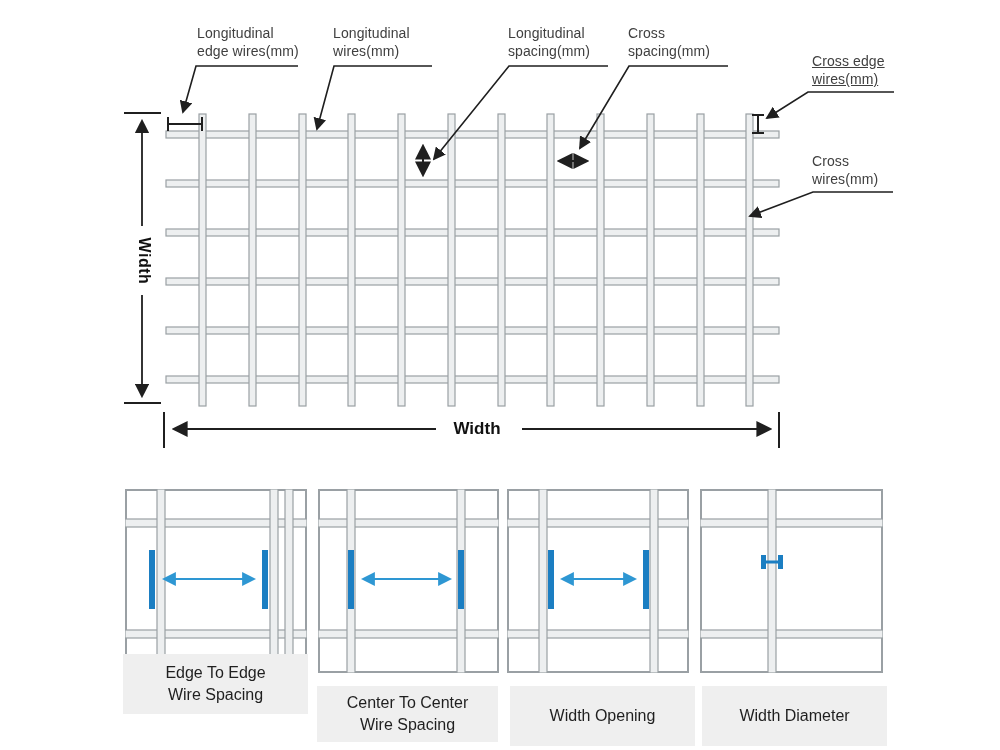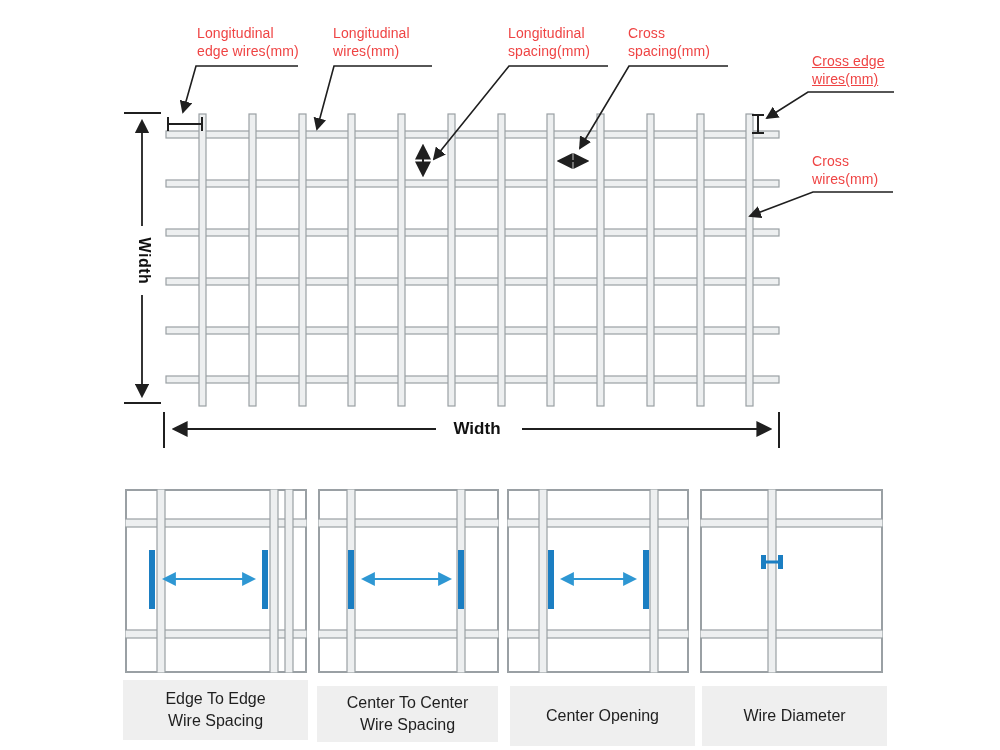--- a/index.html
+++ b/index.html
@@ -4,21 +4,21 @@
 <style>
   html,body{margin:0;padding:0;background:#ffffff;}
   .stage{
     position:relative;width:1000px;height:750px;background:#ffffff;overflow:hidden;
     font-family:"Liberation Sans",sans-serif;
   }
   .stage svg{display:block;}
   #main-svg{position:absolute;left:0;top:0;}
   .callout{
     position:absolute;font-size:14px;line-height:1.32;font-weight:500;
-    color:#ef4444;white-space:pre-line;letter-spacing:0.1px;
+    color:#404040;white-space:pre-line;letter-spacing:0.1px;
   }
   .dim-label{
     position:absolute;font-weight:bold;color:#111;text-align:center;
   }
   #width-label{left:92px;top:250px;width:100px;height:22px;font-size:16px;
     transform:rotate(90deg);letter-spacing:0.5px;}
   #length-label{left:417px;top:419px;width:120px;height:24px;font-size:17px;}
   .panel{
     position:absolute;background:#ffffff;box-sizing:border-box;
   }
@@ -153,19 +153,19 @@
         <rect x="1" y="1" width="181" height="182" fill="#ffffff" stroke="#9aa0a4" stroke-width="2"></rect>
         <rect x="0" y="30" width="183" height="8" fill="#edeff0" stroke="#9aa0a4" stroke-width="1.2"></rect>
         <rect x="0" y="141" width="183" height="8" fill="#edeff0" stroke="#9aa0a4" stroke-width="1.2"></rect>
         <rect x="68" y="0" width="8" height="184" fill="#edeff0" stroke="#9aa0a4" stroke-width="1.2"></rect>
         <rect x="61" y="66" width="5" height="14" fill="#1b7ec2"></rect>
         <rect x="78" y="66" width="5" height="14" fill="#1b7ec2"></rect>
         <rect x="63" y="71.5" width="18" height="3" fill="#1b7ec2"></rect>
       </svg>
     </div>
 
-  <div class="caption" style="left:123px;top:680px;width:185px;height:60px;">Edge To Edge
+  <div class="caption" style="left:123px;top:654px;width:185px;height:60px;">Edge To Edge
 Wire Spacing</div>
   <div class="caption" style="left:317px;top:686px;width:181px;height:56px;">Center To Center
 Wire Spacing</div>
-  <div class="caption" style="left:510px;top:686px;width:185px;height:60px;">Center Opening</div>
-  <div class="caption" style="left:702px;top:686px;width:185px;height:60px;">Wire Diameter</div>
+  <div class="caption" style="left:510px;top:686px;width:185px;height:60px;">Width Opening</div>
+  <div class="caption" style="left:702px;top:686px;width:185px;height:60px;">Width Diameter</div>
 </div>
 
 </body></html>

